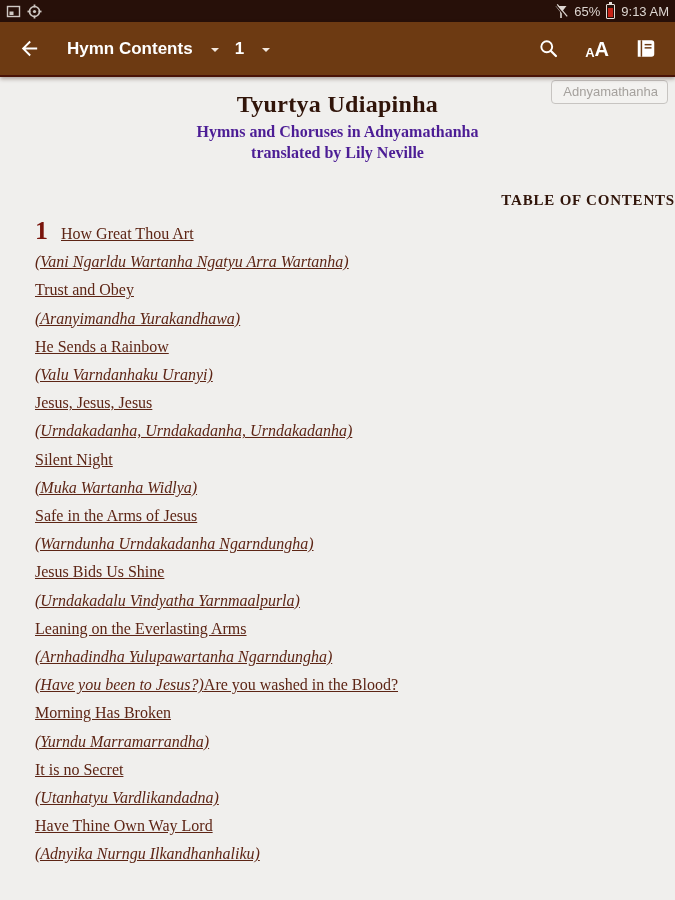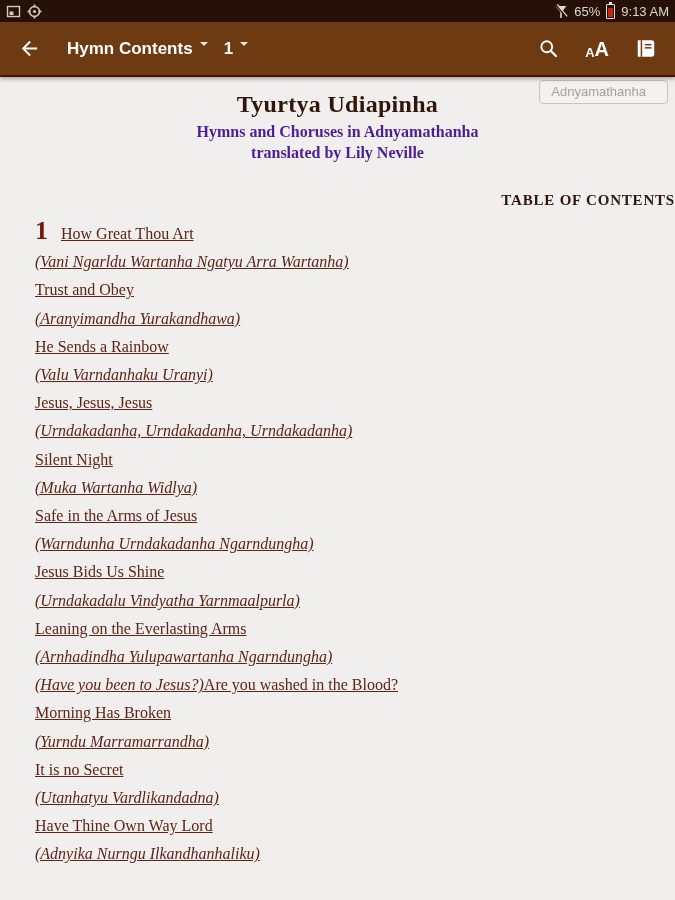--- a/index.html
+++ b/index.html
@@ -44,41 +44,41 @@
     box-shadow: 0 2px 4px rgba(40,15,5,0.35);
     display: flex; align-items: center; justify-content: space-between;
     padding: 0 18px;
     color: #ffffff;
     font-family: "Liberation Sans", sans-serif;
     position: relative; z-index: 5;
   }
   .ab-left, .ab-right { display: flex; align-items: center; }
   .back-btn { display: inline-flex; align-items: center; cursor: pointer; }
   .dropdown {
-    display: inline-flex; align-items: flex-start; gap: 7px;
+    display: inline-flex; align-items: center; gap: 18px;
     cursor: pointer; margin-left: 26px;
   }
   .dropdown.num { margin-left: 16px; }
   .dropdown-label { font-weight: bold; font-size: 17px; }
   .caret {
     width: 0; height: 0; margin-top: 3px;
     border-left: 4px solid transparent;
     border-right: 4px solid transparent;
     border-top: 4px solid #f2e7de;
   }
   .ab-icon { display: inline-flex; align-items: center; cursor: pointer; margin-left: 26px; }
   .aA { font-weight: bold; line-height: 1; display: inline-flex; align-items: flex-end; }
   .aA .a-s { font-size: 13px; }
   .aA .a-b { font-size: 20px; }
 
   
   .content { position: relative; flex: 1 1 auto; padding-top: 14px; }
   .lang-badge {
     position: absolute; top: 3px; right: 7px;
-    padding: 3px 21px 4px 11px;
+    padding: 3px 9px 4px 11px;
     background: #f3f2f0;
     border: 1px solid #c7c4c1;
     border-radius: 4px;
     color: #a5a19d;
     font-family: "Liberation Sans", sans-serif;
     font-size: 13px;
     cursor: pointer;
   }
   .page-title {
     margin: 0; text-align: center;

